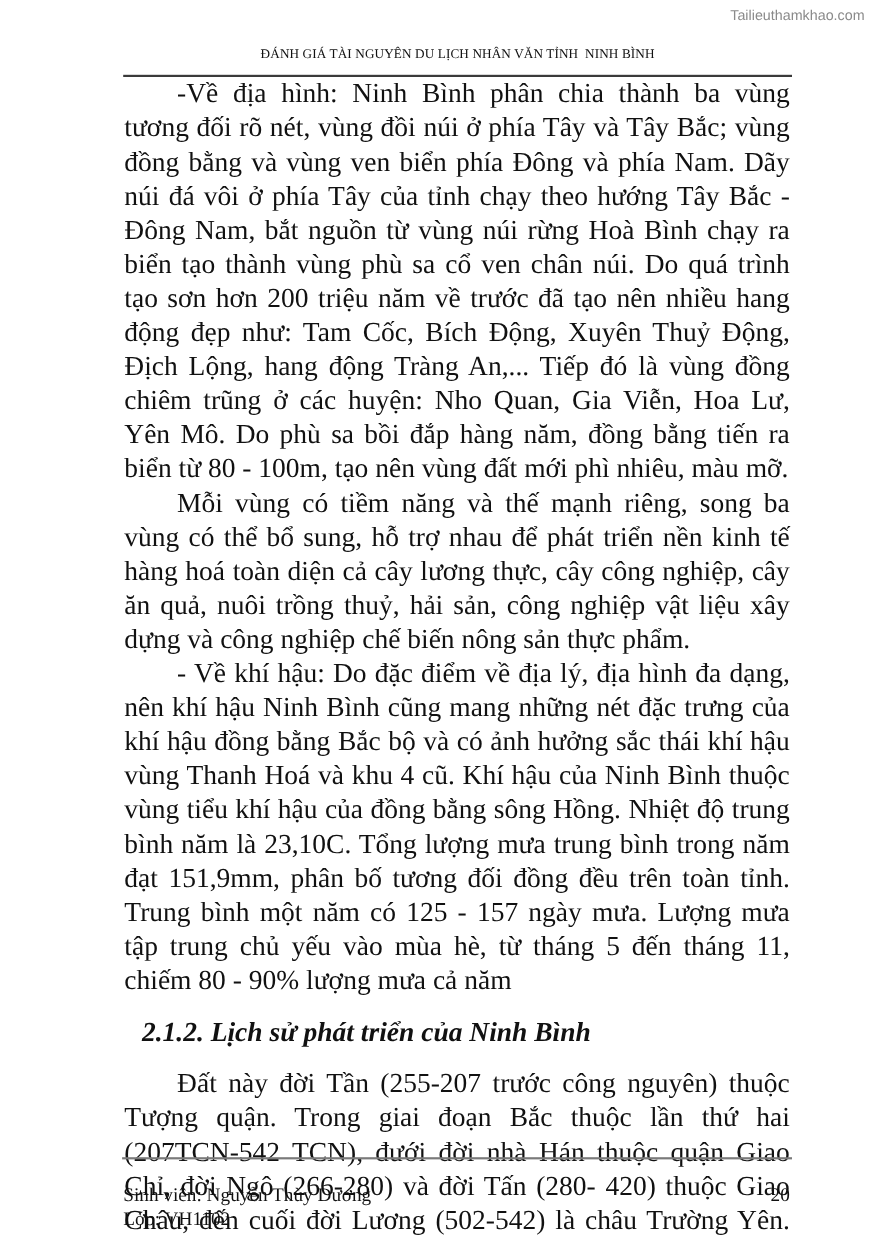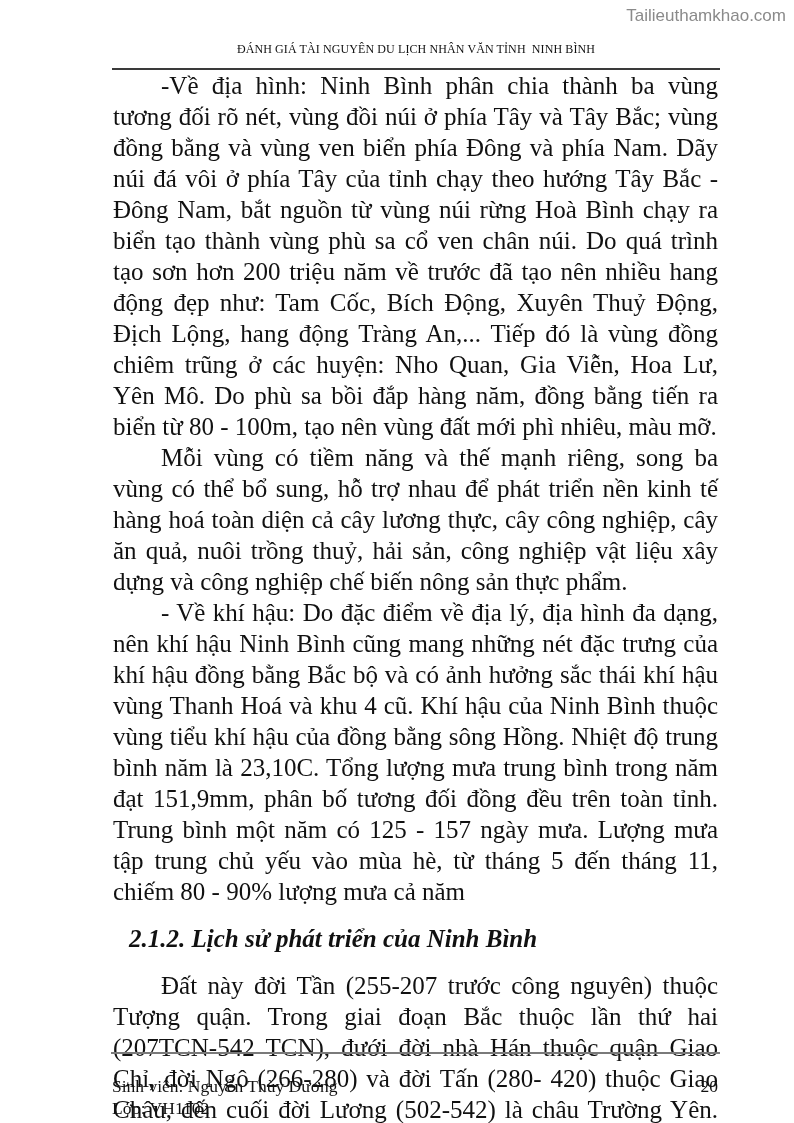--- a/index.html
+++ b/index.html
@@ -13,21 +13,21 @@
       position: relative;
       overflow: hidden;
       font-family: "Liberation Serif", "DejaVu Serif", serif;
       color: #111111;
     }
     .watermark {
       position: absolute;
       top: 6px;
       right: 8px;
       font-family: "Liberation Sans", "DejaVu Sans", sans-serif;
-      font-size: 17px;
+      font-size: 13px;
       color: #8a8a8a;
       letter-spacing: 0px;
     }
     .header-title {
       position: absolute;
       top: 42px;
       left: 112px;
       width: 608px;
       text-align: center;
       font-size: 12px;

